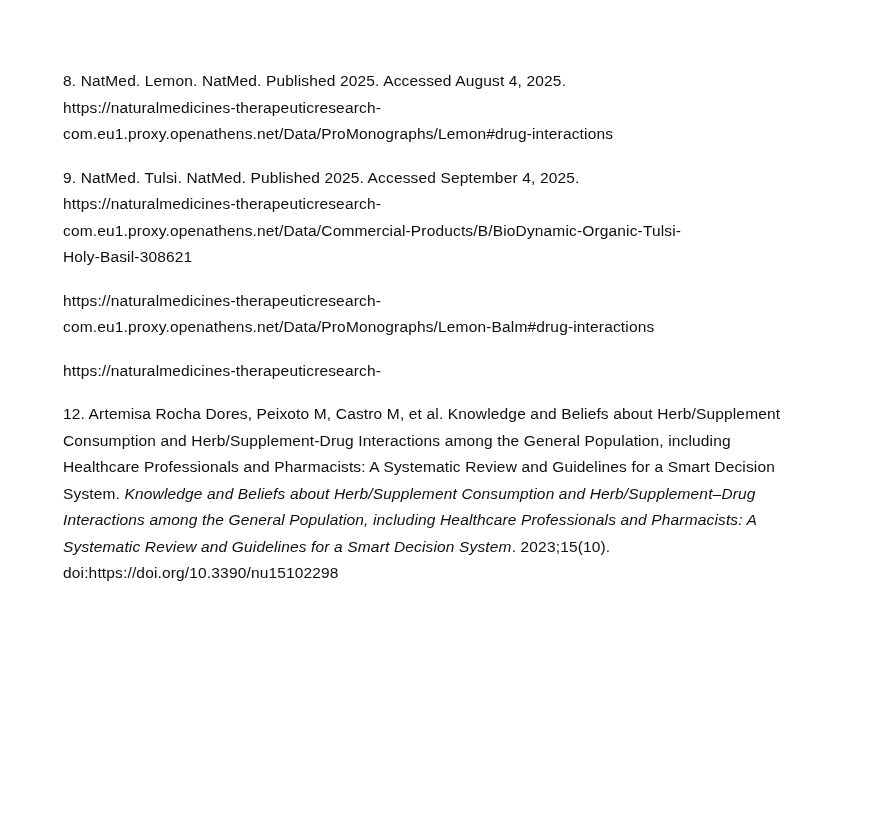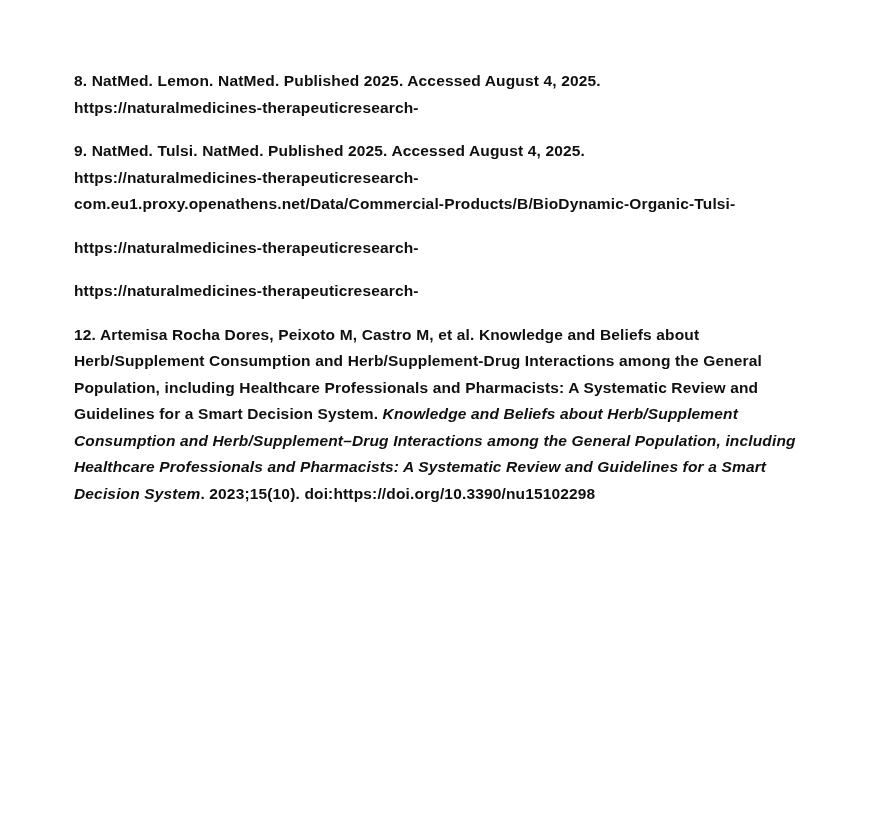--- a/index.html
+++ b/index.html
@@ -17,24 +17,23 @@
   .page {
     position: absolute;
     left: 0;
     top: 0;
     width: 894px;
     height: 819px;
     background: #ffffff;
   }
   .references {
     position: absolute;
-    left: 74px;
+    left: 63px;
     top: 68px;
     width: 730px;
-    font-weight: bold;
   }
   .ref-entry {
     font-size: 15.5px;
     line-height: 26.5px;
     color: #0f0f0f;
     margin: 0 0 17px 0;
     letter-spacing: 0.01em;
     word-break: break-word;
   }
   .ref-entry:last-child {
@@ -49,30 +48,33 @@
 </style>
 </head>
 <body>
 
 <div class="page">
   <div class="references">
 
     <p class="ref-entry">
       <span class="ref-line">8. NatMed. Lemon. NatMed. Published 2025. Accessed August 4, 2025.</span>
       <span class="ref-line">https://naturalmedicines-therapeuticresearch-</span>
+      <span class="ref-line">com.eu1.proxy.openathens.net/Data/ProMonographs/Lemon#drug-interactions</span>
     </p>
 
     <p class="ref-entry">
-      <span class="ref-line">9. NatMed. Tulsi. NatMed. Published 2025. Accessed August 4, 2025.</span>
+      <span class="ref-line">9. NatMed. Tulsi. NatMed. Published 2025. Accessed September 4, 2025.</span>
       <span class="ref-line">https://naturalmedicines-therapeuticresearch-</span>
       <span class="ref-line">com.eu1.proxy.openathens.net/Data/Commercial-Products/B/BioDynamic-Organic-Tulsi-</span>
+      <span class="ref-line">Holy-Basil-308621</span>
     </p>
 
     <p class="ref-entry">
       <span class="ref-line">https://naturalmedicines-therapeuticresearch-</span>
+      <span class="ref-line">com.eu1.proxy.openathens.net/Data/ProMonographs/Lemon-Balm#drug-interactions</span>
     </p>
 
     <p class="ref-entry">
       <span class="ref-line">https://naturalmedicines-therapeuticresearch-</span>
     </p>
 
     <p class="ref-entry">
       <span>12. Artemisa Rocha Dores, Peixoto M, Castro M, et al. Knowledge and Beliefs about Herb/Supplement Consumption and Herb/Supplement-Drug Interactions among the General Population, including Healthcare Professionals and Pharmacists: A Systematic Review and Guidelines for a Smart Decision System. </span><span class="italic">Knowledge and Beliefs about Herb/Supplement Consumption and Herb/Supplement–Drug Interactions among the General Population, including Healthcare Professionals and Pharmacists: A Systematic Review and Guidelines for a Smart Decision System</span><span>. 2023;15(10). doi:https://doi.org/10.3390/nu15102298</span>
     </p>
 

